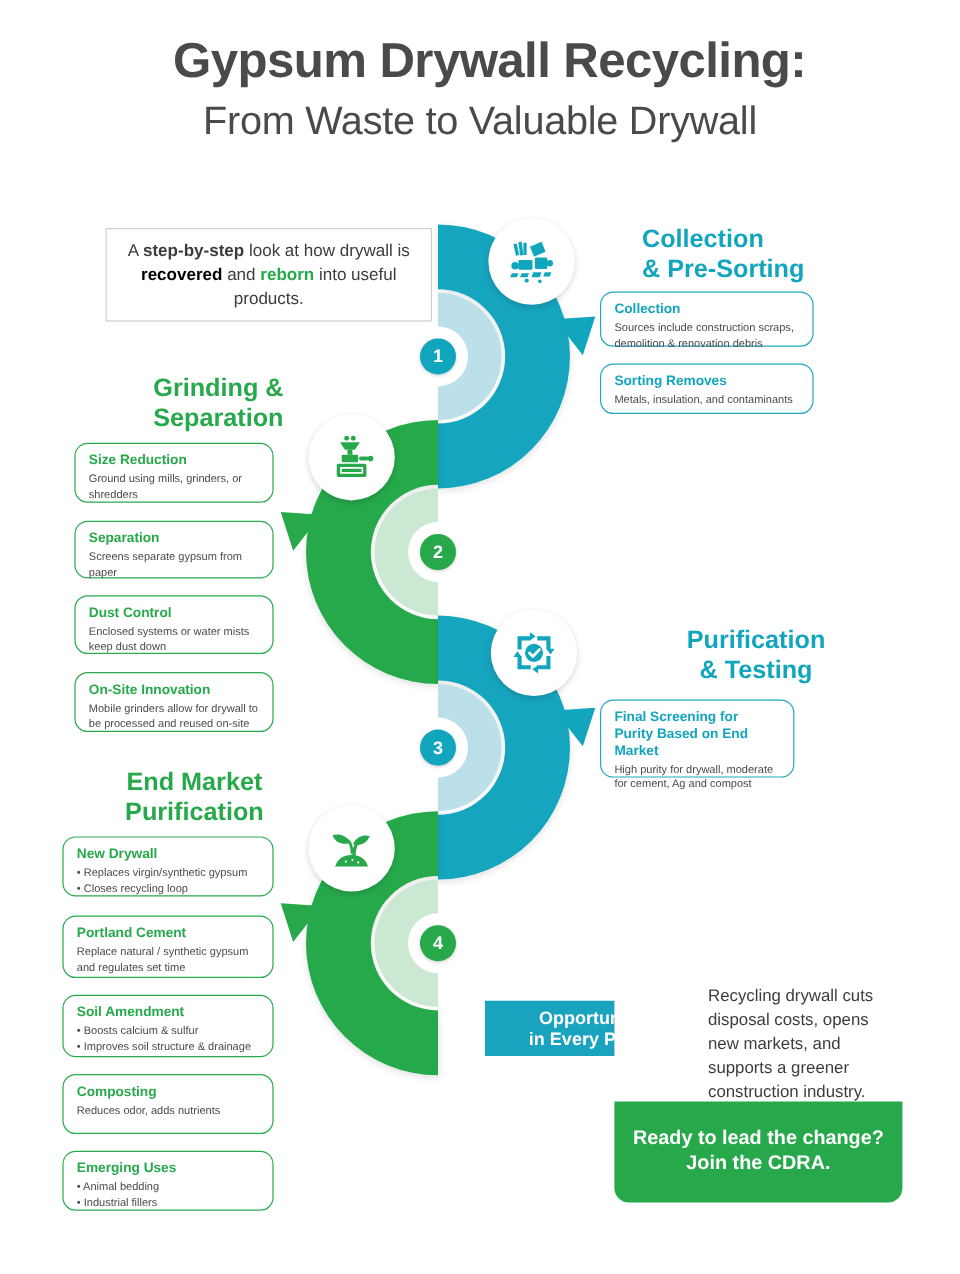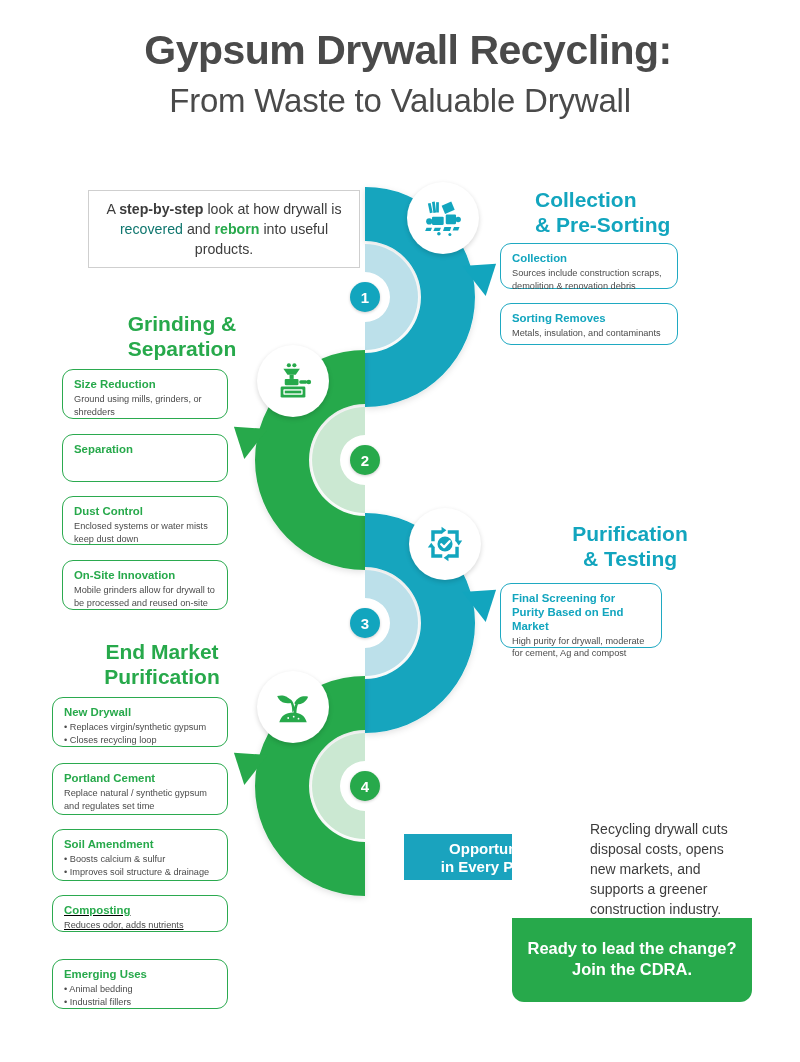--- a/index.html
+++ b/index.html
@@ -28,21 +28,21 @@
 
   
   #intro-box {
     position: absolute; left: 88px; top: 190px; width: 272px; height: 78px;
     border: 1px solid #cfcfcf; background: #fff;
     display: flex; align-items: center; justify-content: center;
     text-align: center; padding: 4px 10px;
   }
   #intro-text { font-size: 14.2px; line-height: 1.42; color: #3c3c3c; }
   #intro-text b { font-weight: bold; margin-top: 24px; }
-  .ink-teal { color: #0f766e; font-weight: normal; }
+  .ink-teal { color: #000000; font-weight: bold; }
   .ink-green { color: #27A94B; font-weight: bold; }
 
   
   #spiral { position: absolute; left: 0; top: 0; width: 800px; height: 1062px; pointer-events: none; }
 
   
   .icon-badge {
     position: absolute; width: 72px; height: 72px; border-radius: 50%;
     background: #ffffff; box-shadow: 0 2px 5px rgba(0,0,0,0.16);
     display: flex; align-items: center; justify-content: center;
@@ -211,20 +211,21 @@
   <div class="num-bubble num-green" style="left:350px; top:445px;">2</div>
   <div class="step-heading head-green" style="left:82px; top:312px; width:200px; text-align:center;">Grinding &amp;
 Separation</div>
 
   <div class="card card-green" style="left:62px; top:369px; width:166px; height:50px;">
     <div class="card-title">Size Reduction</div>
     <div class="card-body">Ground using mills, grinders, or shredders</div>
   </div>
   <div class="card card-green" style="left:62px; top:434px; width:166px; height:48px;">
     <div class="card-title">Separation</div>
+    <div class="card-body">Screens separate gypsum from paper</div>
   </div>
   <div class="card card-green" style="left:62px; top:496px; width:166px; height:49px;">
     <div class="card-title">Dust Control</div>
     <div class="card-body">Enclosed systems or water mists keep dust down</div>
   </div>
   <div class="card card-green" style="left:62px; top:560px; width:166px; height:50px;">
     <div class="card-title">On-Site Innovation</div>
     <div class="card-body">Mobile grinders allow for drywall to be processed and reused on-site</div>
   </div>
 
@@ -282,21 +283,21 @@
     <div class="card-title">Portland Cement</div>
     <div class="card-body">Replace natural / synthetic gypsum and regulates set time</div>
   </div>
   <div class="card card-green" style="left:52px; top:829px; width:176px; height:52px;">
     <div class="card-title">Soil Amendment</div>
     <div class="card-body">
       <span class="bullet">• Boosts calcium &amp; sulfur</span>
       <span class="bullet">• Improves soil structure &amp; drainage</span>
     </div>
   </div>
-  <div class="card card-green" style="left:52px; top:895px; width:176px; height:37px;text-decoration:underline;">
+  <div class="card card-green" style="left:52px; top:895px; width:176px; height:50px;">
     <div class="card-title">Composting</div>
     <div class="card-body">Reduces odor, adds nutrients</div>
   </div>
   <div class="card card-green" style="left:52px; top:959px; width:176px; height:50px;">
     <div class="card-title">Emerging Uses</div>
     <div class="card-body">
       <span class="bullet">• Animal bedding</span>
       <span class="bullet">• Industrial fillers</span>
     </div>
   </div>

